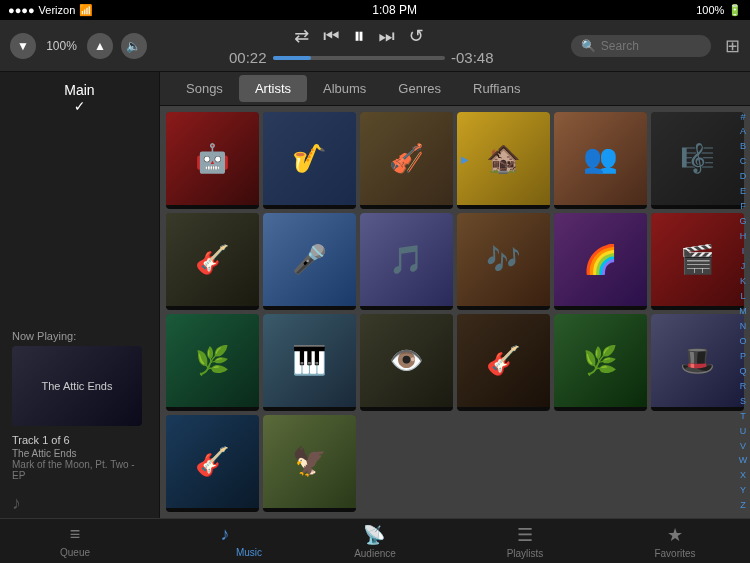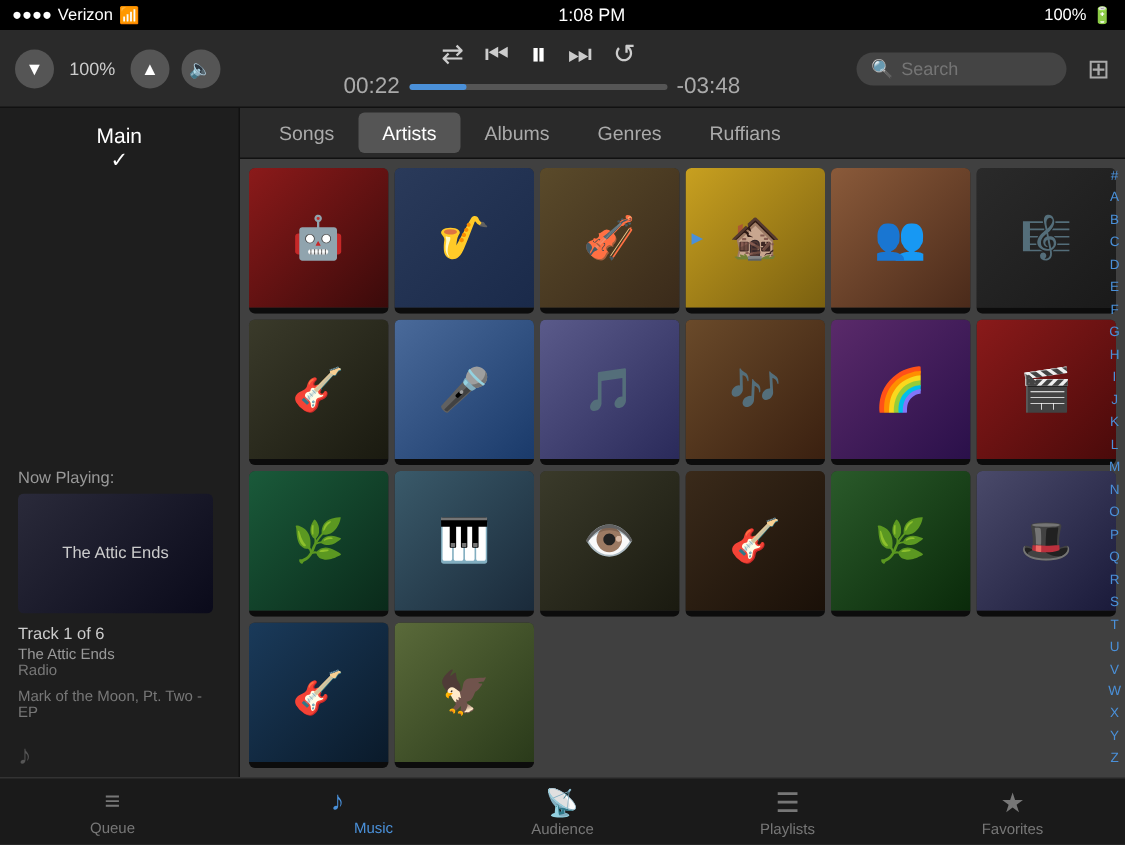--- a/index.html
+++ b/index.html
@@ -340,21 +340,20 @@
     </div>
     <div class="sidebar-spacer"></div>
     <div class="now-playing-label">Now Playing:</div>
     <div class="now-playing-art">
       <div class="now-playing-art-inner">
         <span style="font-size:11px;color:#ccc;text-align:center;line-height:1.3;padding:4px;">The Attic Ends</span>
       </div>
     </div>
     <div class="now-playing-track">Track 1 of 6</div>
     <div class="now-playing-artist">The Attic Ends</div>
-    <div class="now-playing-sub">Radio</div>
     <div class="now-playing-sub">Mark of the Moon, Pt. Two - EP</div>
     <div class="music-note-icon">♪</div>
   </div>
 
   <div id="content-area">
 
     <div id="tab-bar">
       <div class="tab">Songs</div>
       <div class="tab active">Artists</div>
       <div class="tab">Albums</div>

